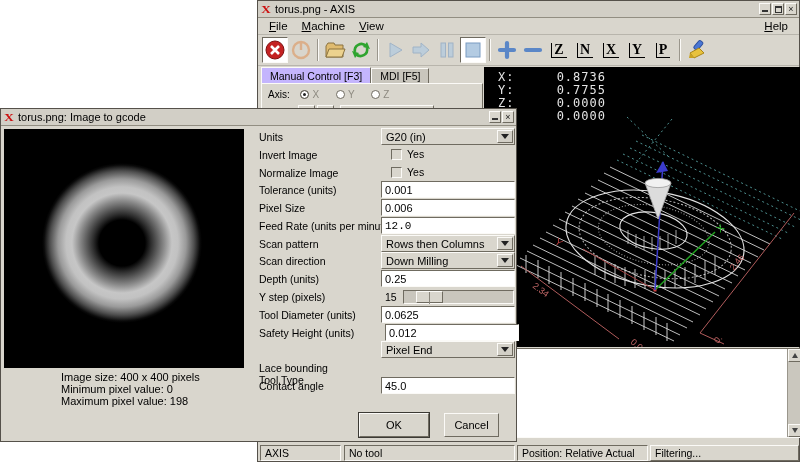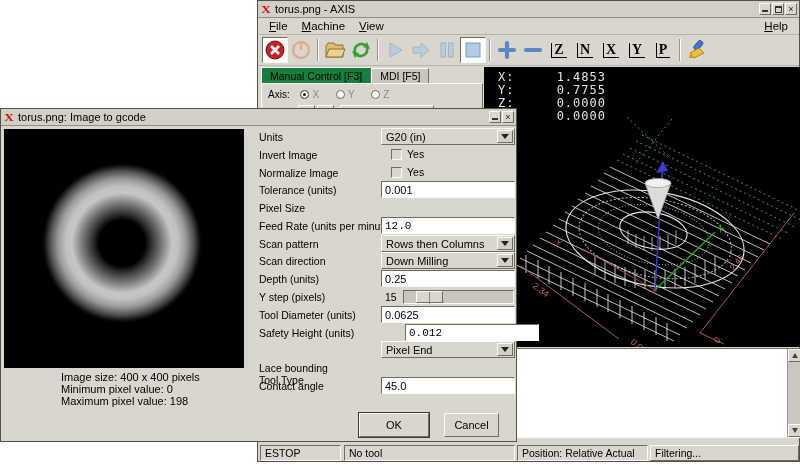--- a/index.html
+++ b/index.html
@@ -23,21 +23,21 @@
   .toolbar { position:absolute; left:0; top:34px; right:0; height:31px; display:flex;
     align-items:center; padding-left:4px; border-bottom:1px solid #b8b5ac; }
   .tbtn { width:26px; height:26px; display:flex; align-items:center; justify-content:center;
     border:1px solid transparent; }
   .tbtn.pressed { background:#fff; border-color:#6f6b60 #fbfaf7 #fbfaf7 #6f6b60; }
   .tsep { width:2px; height:22px; border-left:1px solid #9a968c; border-right:1px solid #fbfaf7; margin:0 3px; }
   .viewletter { font-family:"Liberation Serif", serif; font-weight:bold; font-size:14px;
     border-left:1px solid #000; border-bottom:1px solid #000; padding:0 3px 0 2px; line-height:14px; }
   .tabstrip { position:absolute; display:flex; align-items:flex-end; }
   .tab { font-size:10.5px; padding:2px 8px 1px; border:1px solid; white-space:nowrap;
-    border-color:#fbfaf7 #6f6b60 transparent #fbfaf7; background:#15803d; }
+    border-color:#fbfaf7 #6f6b60 transparent #fbfaf7; background:#c4b5fd; }
   .tab.inactive { background:#c9c6bd; padding:1px 8px; border-bottom:1px solid #6f6b60; }
   .panelframe { position:absolute; background:#d9d6cd; border:1px solid;
     border-color:#fbfaf7 #6f6b60 #6f6b60 #fbfaf7; }
   .radio { width:9px; height:9px; border-radius:50%; background:#fff; border:1px solid #6f6b60;
     display:inline-block; vertical-align:-1px; margin-right:3px; }
   .radio.sel { box-shadow:inset 0 0 0 2px #fff; background:#222; }
   .graytext { color:#8d8a80; }
   .blackpanel { position:absolute; background:#000; }
   .dro-row { position:absolute; font-family:"DejaVu Sans Mono", monospace; font-size:12px;
     color:#e4e4e4; letter-spacing:1px; white-space:pre; }
@@ -303,38 +303,38 @@
       <line x1="171" y1="223" x2="231" y2="165" stroke="#21a121" stroke-width="1.5"></line>
       <text fill="#21c121" font-size="10" font-family="Liberation Sans" transform="translate(236,166) rotate(-40)">X</text>
       <rect x="169.5" y="221.5" width="3" height="3" fill="#d04040"></rect>
       <line x1="179" y1="95" x2="171" y2="223" stroke="#3b3bcc" stroke-width="1.5"></line>
       <polygon points="179,94 172,106 184,104" fill="#3b3bcc"></polygon>
 
       <polygon points="161,116 187,116 174,152" fill="#dcdcdc" stroke="#a8a8a8" stroke-width="0.8"></polygon>
       <ellipse cx="174" cy="116" rx="13" ry="4.6" fill="#f1f1f1" stroke="#9a9a9a" stroke-width="0.8"></ellipse>
     </svg>
 
-    <div class="dro-row" style="left:14px; top:3px;"><span>X:</span><span style="position:absolute; left:40px; width:68px; text-align:right;">1.4853</span></div>
+    <div class="dro-row" style="left:14px; top:3px;"><span>X:</span><span style="position:absolute; left:40px; width:68px; text-align:right;">0.8736</span></div>
     <div class="dro-row" style="left:14px; top:16px;"><span>Y:</span><span style="position:absolute; left:40px; width:68px; text-align:right;">0.7755</span></div>
     <div class="dro-row" style="left:14px; top:29px;"><span>Z:</span><span style="position:absolute; left:40px; width:68px; text-align:right;">0.0000</span></div>
     <div class="dro-row" style="left:14px; top:42px;"><span></span><span style="position:absolute; left:40px; width:68px; text-align:right;">0.0000</span></div>
   </div>
 
   <div style="position:absolute; left:226px; top:347px; width:317px; height:90px; background:#fff; border:1px solid; border-color:#6f6b60 #fbfaf7 #fbfaf7 #6f6b60;">
     <div class="scrollbar" style="right:0; top:0; height:88px;">
       <span class="sbtn" style="top:0;">
           <span class="tri-up"></span>
         </span>
       <span class="sbtn" style="bottom:0; top:auto;">
           <span class="tri-dn"></span>
         </span>
     </div>
   </div>
 
-  <div class="statuscell" style="left:2px; top:444px; width:81px;"><span>ESTOP</span></div>
+  <div class="statuscell" style="left:2px; top:444px; width:81px;"><span>AXIS</span></div>
   <div class="statuscell" style="left:259px; top:444px; width:131px;"><span>Position: Relative Actual</span></div>
   <div class="statuscell" style="left:86px; top:444px; width:171px;"><span>No tool</span></div>
   <div class="statuscell" style="left:392px; top:444px; width:149px; border-color:#fbfaf7 #6f6b60 #6f6b60 #fbfaf7;"><span>Filtering...</span></div>
 </div>
 
 <div class="win" style="left:0; top:108px; width:517px; height:334px; z-index:5;">
 
   <div class="titlebar">
     <span class="title-icon">X</span>
     <span>torus.png: Image to gcode</span>
@@ -373,20 +373,21 @@
 
   <div class="flabel" style="left:258px; top:58px;">Normalize Image</div>
   <div class="flabel" style="left:390px; top:57px;">
     <span class="checkbox"></span><span>Yes</span>
   </div>
 
   <div class="flabel" style="left:258px; top:75px;">Tolerance (units)</div>
   <input class="entry" style="left: 380px; top: 72px;" value="0.001">
 
   <div class="flabel" style="left:258px; top:93px;">Pixel Size</div>
+  <input class="entry" style="left: 380px; top: 90px;" value="0.006">
 
   <div class="flabel" style="left:258px; top:111px;">Feed Rate (units per minute)</div>
   <input class="entry" style="left: 380px; top: 108px; font-family: Liberation Mono, monospace;" value="12.0">
 
   <div class="flabel" style="left:258px; top:129px;">Scan pattern</div>
   <div class="combo" style="left:380px; top:126px;">
     <span>Rows then Columns</span>
     <span class="arrbox">
         <span class="arr-down"></span>
       </span>
@@ -408,21 +409,21 @@
   <div class="bevel-in" style="position:absolute; left:402px; top:181px; width:111px; height:14px; background:#c9c6bd;">
     <div class="bevel-out" style="position:absolute; left:12px; top:0; width:27px; height:12px; background:#d9d6cd;">
       <div style="position:absolute; left:12px; top:0; width:1px; height:12px; background:#8a867c;"></div>
     </div>
   </div>
 
   <div class="flabel" style="left:258px; top:200px;">Tool Diameter (units)</div>
   <input class="entry" style="left: 380px; top: 197px;" value="0.0625">
 
   <div class="flabel" style="left:258px; top:218px;">Safety Height (units)</div>
-  <input class="entry" style="left: 404px; top: 215px; font-family: Liberation Mono, monospace;" value="0.012">
+  <input class="entry" style="left: 384px; top: 215px;" value="0.012">
 
   <div class="flabel" style="left:258px; top:235px;margin-top:30px;">Tool Type</div>
   <div class="combo" style="left:380px; top:232px;">
     <span>Pixel End</span>
     <span class="arrbox">
         <span class="arr-down"></span>
       </span>
   </div>
 
   <div class="flabel" style="left:258px; top:253px;">Lace bounding</div>

